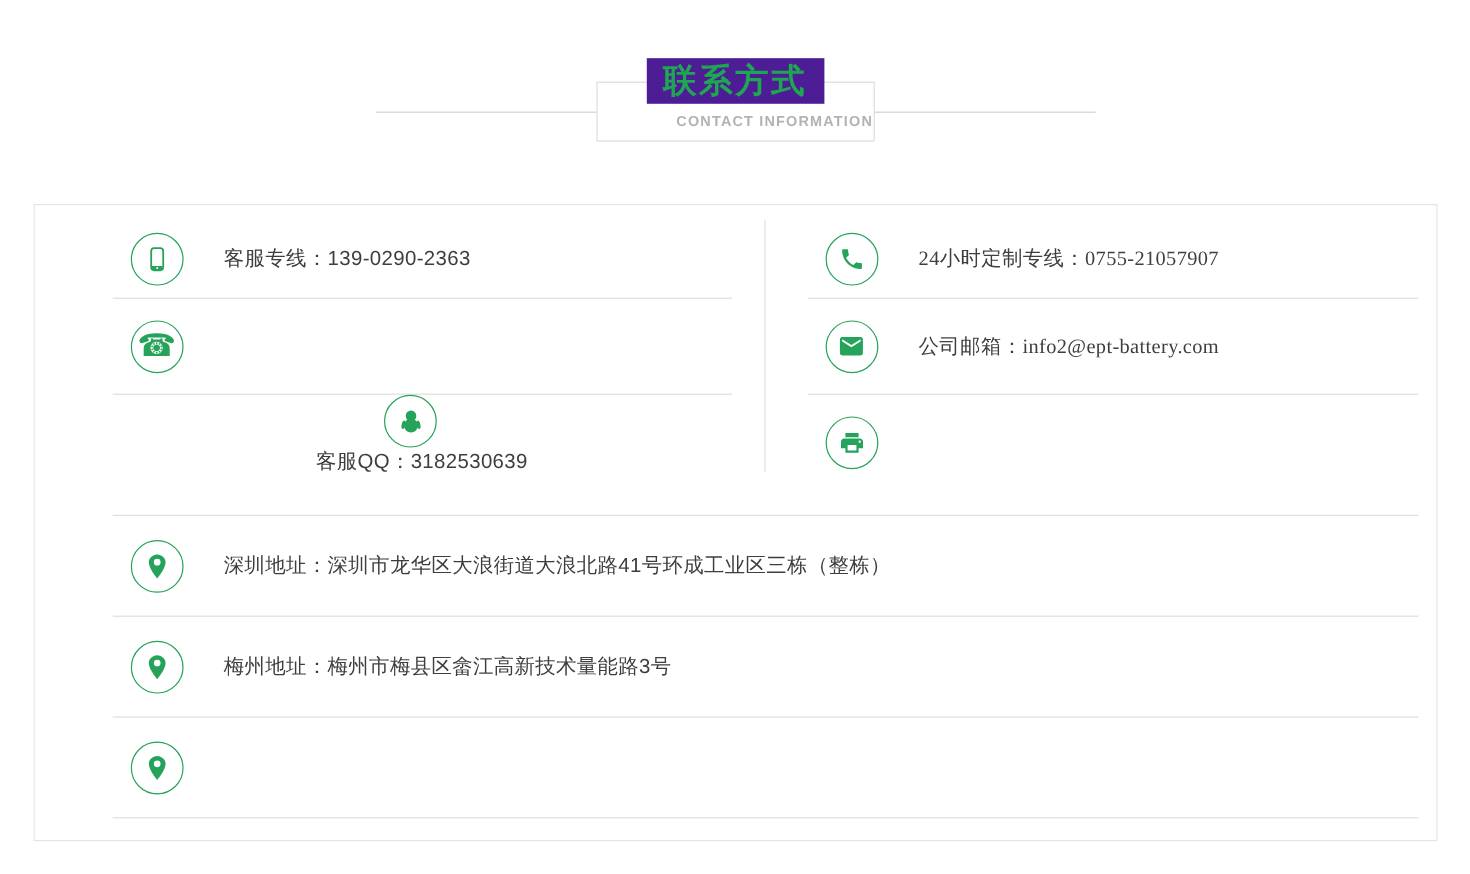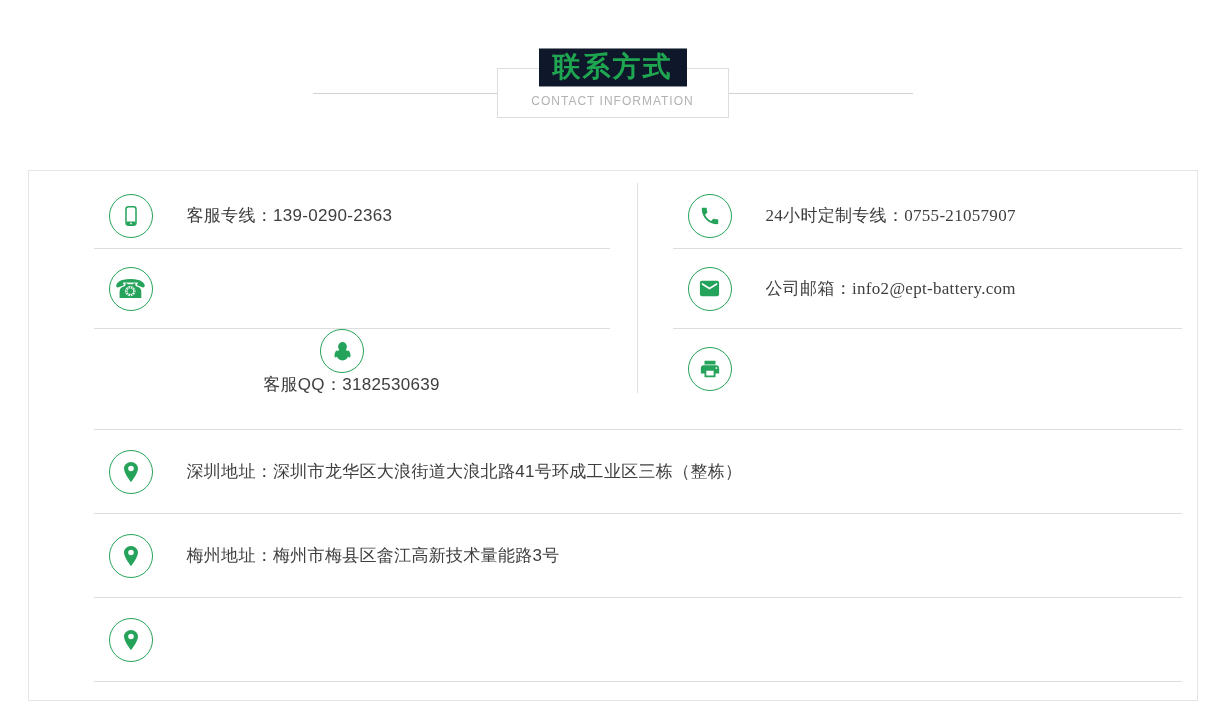--- a/index.html
+++ b/index.html
@@ -12,27 +12,27 @@
 
   
   .section-header { position: relative; width: 600px; height: 50px; margin: 68px auto 0; }
   .header-line { position: absolute; left: 0; right: 0; top: 25px; border-top: 1px solid #d2d2d2; }
   .header-box {
     position: absolute; left: 50%; top: 0; transform: translateX(-50%);
     width: 232px; height: 50px; background: #fff; border: 1px solid #dddddd;
   }
   .header-title {
     position: absolute; left: 50%; top: 0; transform: translate(-50%, -54%);
-    background: #0f172a; padding: 0 14px; white-space: nowrap;
+    background: #4c1d95; padding: 0 14px; white-space: nowrap;
     font-size: 28px; font-weight: bold; letter-spacing: 2px;
     color: var(--title_green, #1fa651);
   }
   .header-subtitle {
-    position: absolute; left: 0; right: 0; bottom: 9px; text-align: center;
-    font-size: 12px; font-weight: normal; letter-spacing: 1px;
+    position: absolute; left: 0; right: 0; bottom: 9px; text-align: right;
+    font-size: 12px; font-weight: bold; letter-spacing: 1px;
     color: var(--subtitle_gray, #b2b2b2);
   }
 
   
   .panel {
     width: 1170px; margin: 52px auto 0;
     border: 1px solid var(--border, #e5e5e5);
     background: #fff;
     padding: 12px 15px 18px 65px;
   }

